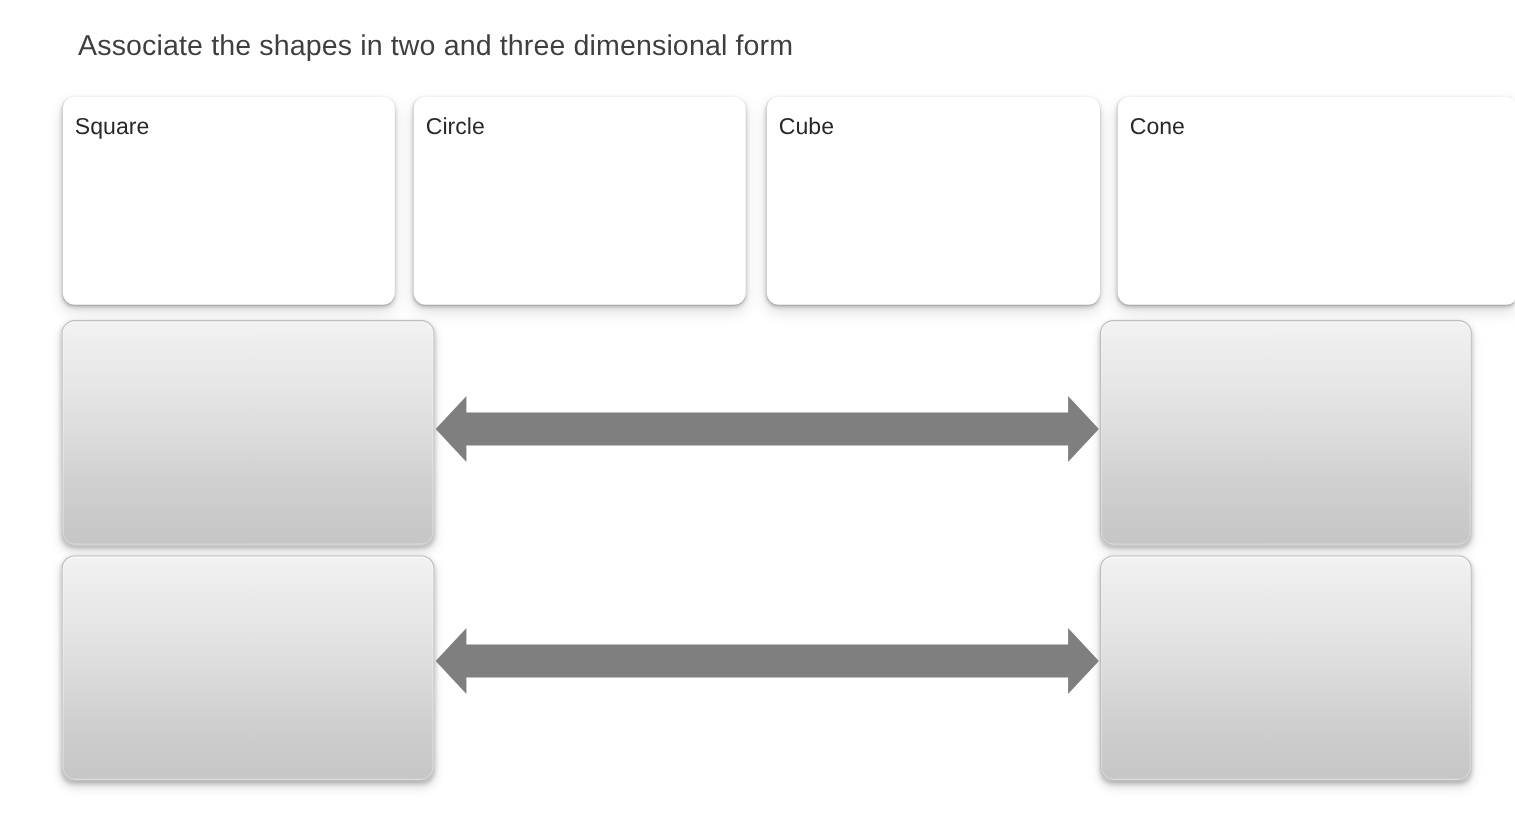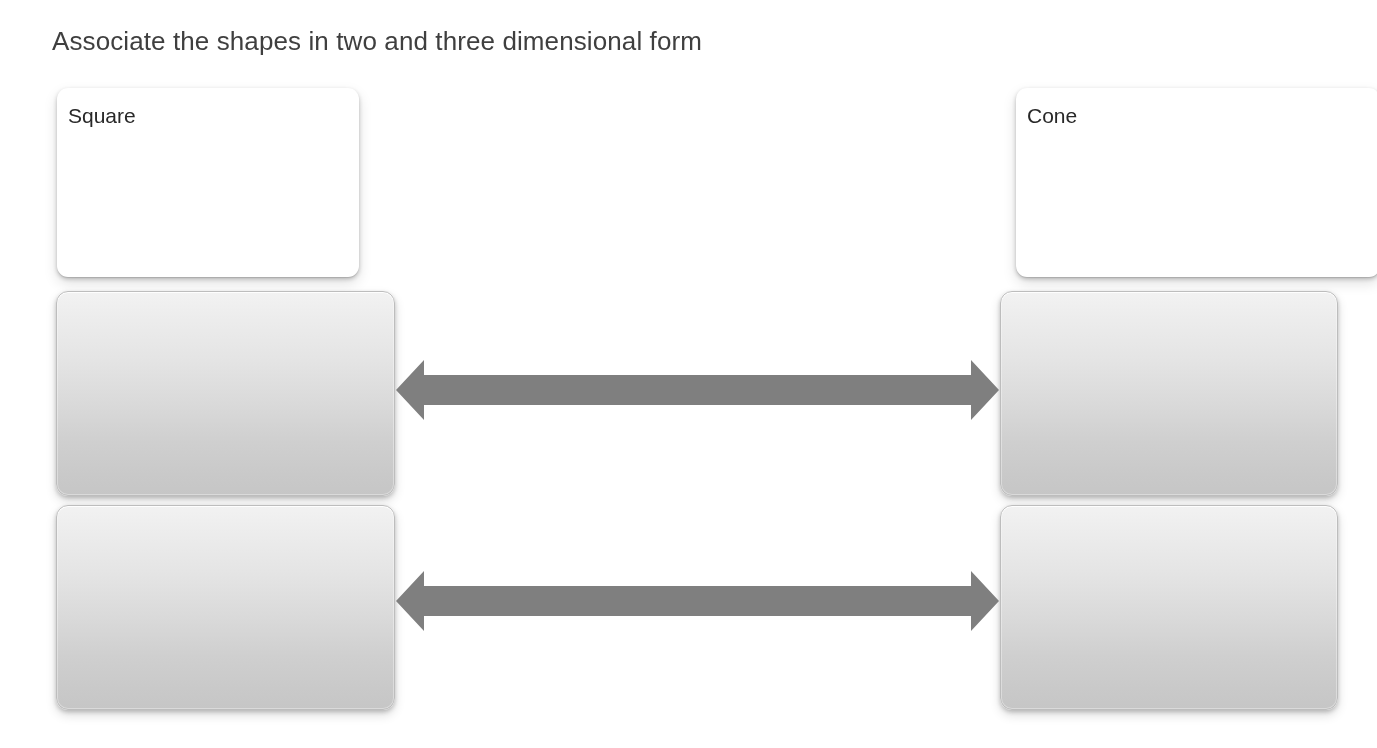--- a/index.html
+++ b/index.html
@@ -12,21 +12,21 @@
     height: 748px;
     background: #ffffff;
     font-family: "Liberation Sans", sans-serif;
     overflow: hidden;
     position: relative;
   }
 
   
   .page-title {
     position: absolute;
-    left: 52px;
+    left: 71px;
     top: 24px;
     font-size: 26px;
     line-height: 34px;
     color: #3f3f3f;
     font-weight: 400;
     white-space: nowrap;
     letter-spacing: 0.1px;
   }
 
   
@@ -105,21 +105,27 @@
 <body>
 
 <div class="page-title">Associate the shapes in two and three dimensional form</div>
 
 <div class="card-row">
 
   <div class="shape-card card-0">
     <span class="card-label">Square</span>
   </div>
 
+  <div class="shape-card card-1">
+    <span class="card-label">Circle</span>
+  </div>
 
+  <div class="shape-card card-2">
+    <span class="card-label">Cube</span>
+  </div>
 
   <div class="shape-card card-3">
     <span class="card-label">Cone</span>
   </div>
 
 </div>
 
 <div class="dropzone zone-tl"></div>
 <div class="dropzone zone-tr"></div>
 <div class="dropzone zone-bl"></div>

